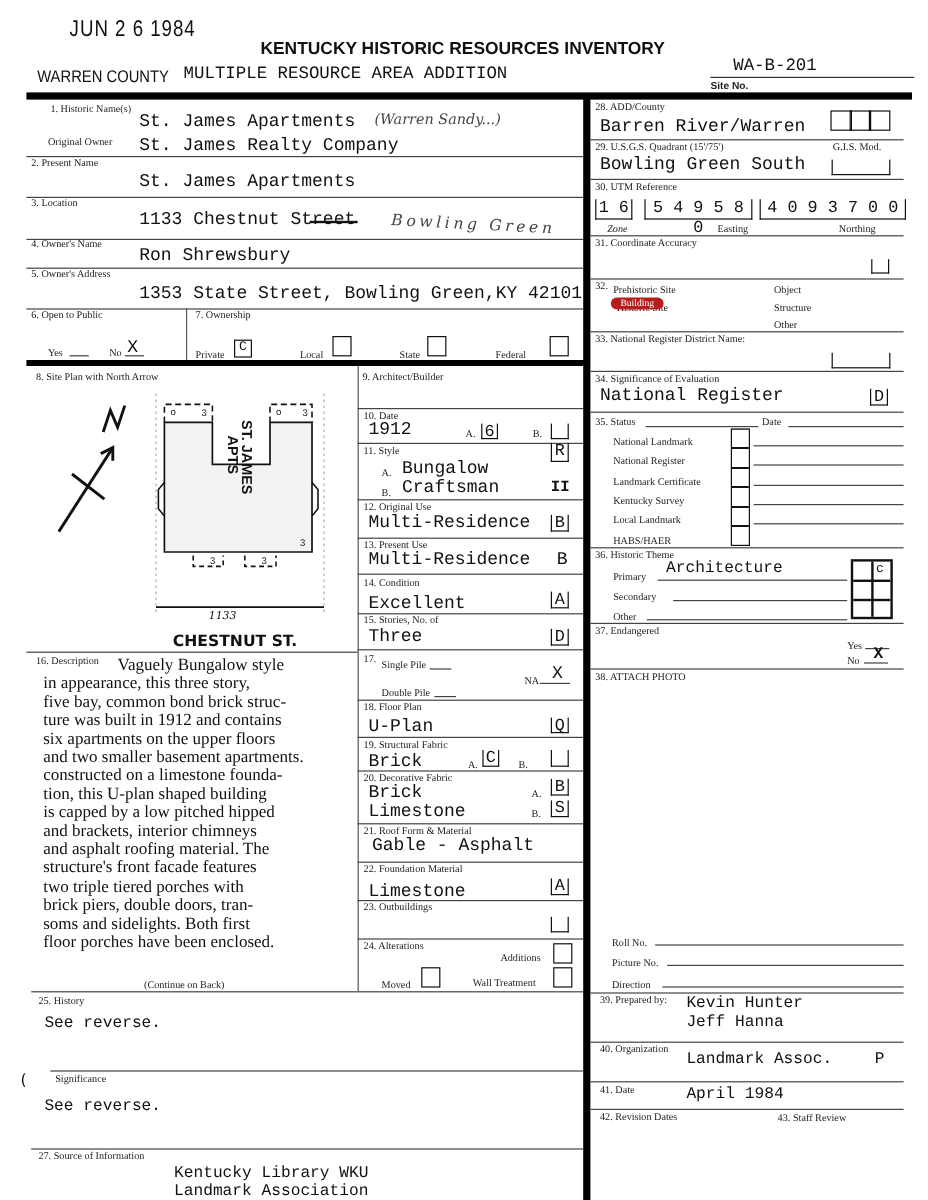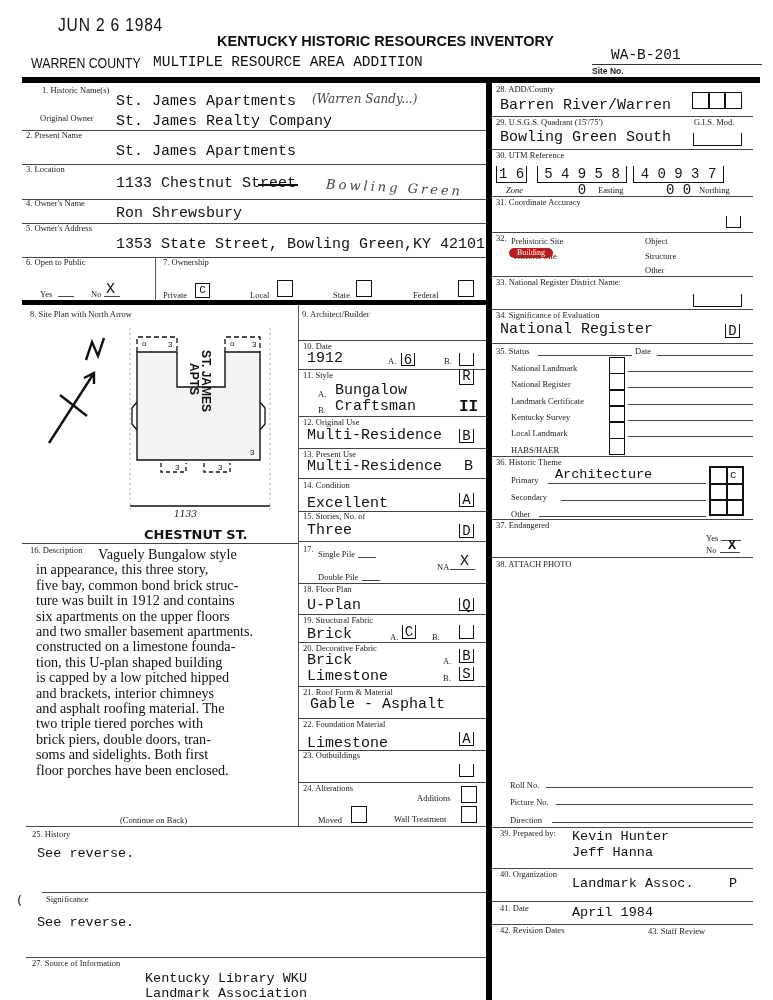--- a/index.html
+++ b/index.html
@@ -126,20 +126,21 @@
   <div>in appearance, this three story,</div>
   <div>five bay, common bond brick struc-</div>
   <div>ture was built in 1912 and contains</div>
   <div>six apartments on the upper floors</div>
   <div>and two smaller basement apartments.</div>
   <div>constructed on a limestone founda-</div>
   <div>tion, this U-plan shaped building</div>
   <div>is capped by a low pitched hipped</div>
   <div>and brackets, interior chimneys</div>
   <div>and asphalt roofing material.  The</div>
+  <div>structure's front facade features</div>
   <div>two triple tiered porches with</div>
   <div>brick piers, double doors, tran-</div>
   <div>soms and sidelights.  Both first</div>
   <div>floor porches have been enclosed.</div>
 </div>
 <div class="lbl" style="left:120px;top:815px;">(Continue on Back)</div>
 <div class="hline" style="left:26px;top:826px;width:460px;"></div>
 
 <div class="vline" style="left:298px;top:305px;height:521px;"></div>
 
@@ -153,21 +154,21 @@
 <div class="lbl" style="left:444px;top:356px;">B.</div>
 <div class="brk" style="left:459px;top:353px;width:15px;height:13px;"></div>
 <div class="hline" style="left:298px;top:369px;width:188px;"></div>
 
 <div class="lbl" style="left:303px;top:370px;">11. Style</div>
 <div class="brk" style="left:459px;top:369px;width:15px;height:16px;">R</div>
 <div class="lbl" style="left:318px;top:389px;">A.</div>
 <div class="tw" style="left:335px;top:382px;">Bungalow</div>
 <div class="lbl" style="left:318px;top:405px;">B.</div>
 <div class="tw" style="left:335px;top:398px;">Craftsman</div>
-<div class="abs" style="left:459px;top:398px;font-family:'Liberation Mono',monospace;font-weight:bold;font-size:16px;text-align:center;">II</div>
+<div class="abs" style="left:459px;top:398px;font-family:'Liberation Mono',monospace;font-weight:bold;font-size:13px;text-align:center;">II</div>
 <div class="hline" style="left:298px;top:416px;width:188px;"></div>
 
 <div class="lbl" style="left:303px;top:417px;">12. Original Use</div>
 <div class="tw" style="left:307px;top:427px;">Multi-Residence</div>
 <div class="brk" style="left:459px;top:429px;width:15px;height:14px;">B</div>
 <div class="hline" style="left:298px;top:448px;width:188px;"></div>
 
 <div class="lbl" style="left:303px;top:449px;">13. Present Use</div>
 <div class="tw" style="left:307px;top:458px;">Multi-Residence</div>
 <div class="tw" style="left:464px;top:458px;">B</div>
@@ -256,21 +257,21 @@
 
 <div class="lbl" style="left:496px;top:117px;">29. U.S.G.S. Quadrant (15'/75')</div>
 <div class="lbl" style="left:694px;top:117px;">G.I.S. Mod.</div>
 <div class="tw" style="left:500px;top:129px;">Bowling Green South</div>
 <div class="brk" style="left:693px;top:133px;width:49px;height:13px;"></div>
 <div class="hline" style="left:492px;top:149px;width:261px;"></div>
 
 <div class="lbl" style="left:496px;top:150px;">30. UTM Reference</div>
 <div class="brk" style="left:496px;top:166px;width:31px;height:17px;line-height:16px;">1 6</div>
 <div class="brk" style="left:537px;top:166px;width:90px;height:17px;line-height:16px;">5 4 9 5 8 0</div>
-<div class="brk" style="left:633px;top:166px;width:91px;height:17px;line-height:16px;">4 0 9 3 7 0 0</div>
+<div class="brk" style="left:633px;top:166px;width:122px;height:17px;line-height:16px;">4 0 9 3 7 0 0</div>
 <div class="lbl" style="left:506px;top:185px;font-style:italic;">Zone</div>
 <div class="lbl" style="left:598px;top:185px;">Easting</div>
 <div class="lbl" style="left:699px;top:185px;">Northing</div>
 <div class="hline" style="left:492px;top:196px;width:261px;"></div>
 
 <div class="lbl" style="left:496px;top:197px;">31. Coordinate Accuracy</div>
 <div class="brk" style="left:726px;top:216px;width:15px;height:12px;"></div>
 <div class="hline" style="left:492px;top:232px;width:261px;"></div>
 
 <div class="lbl" style="left:496px;top:233px;">32.</div>

